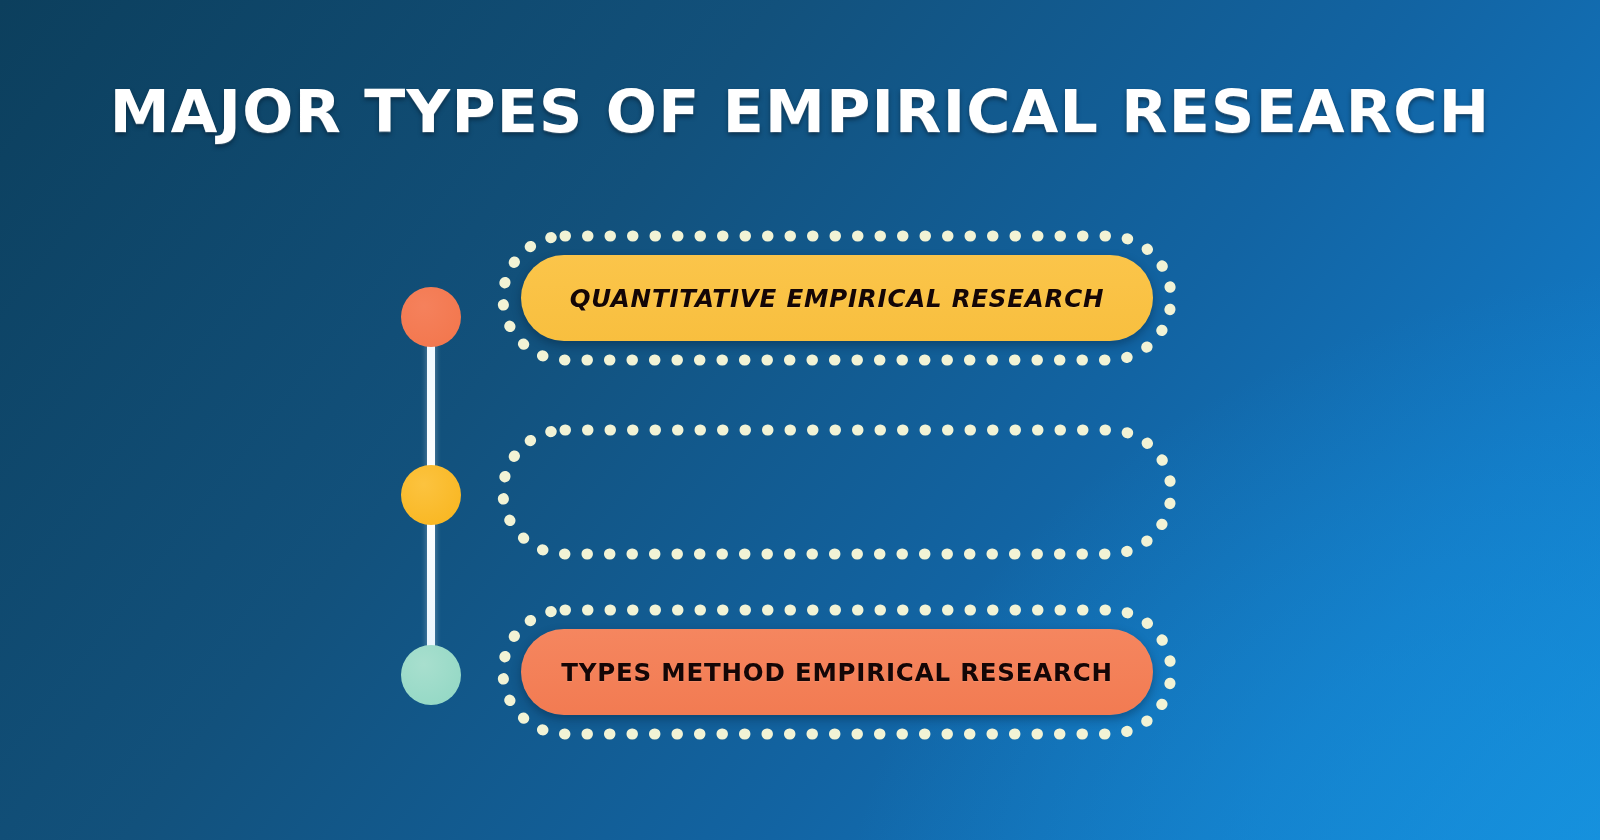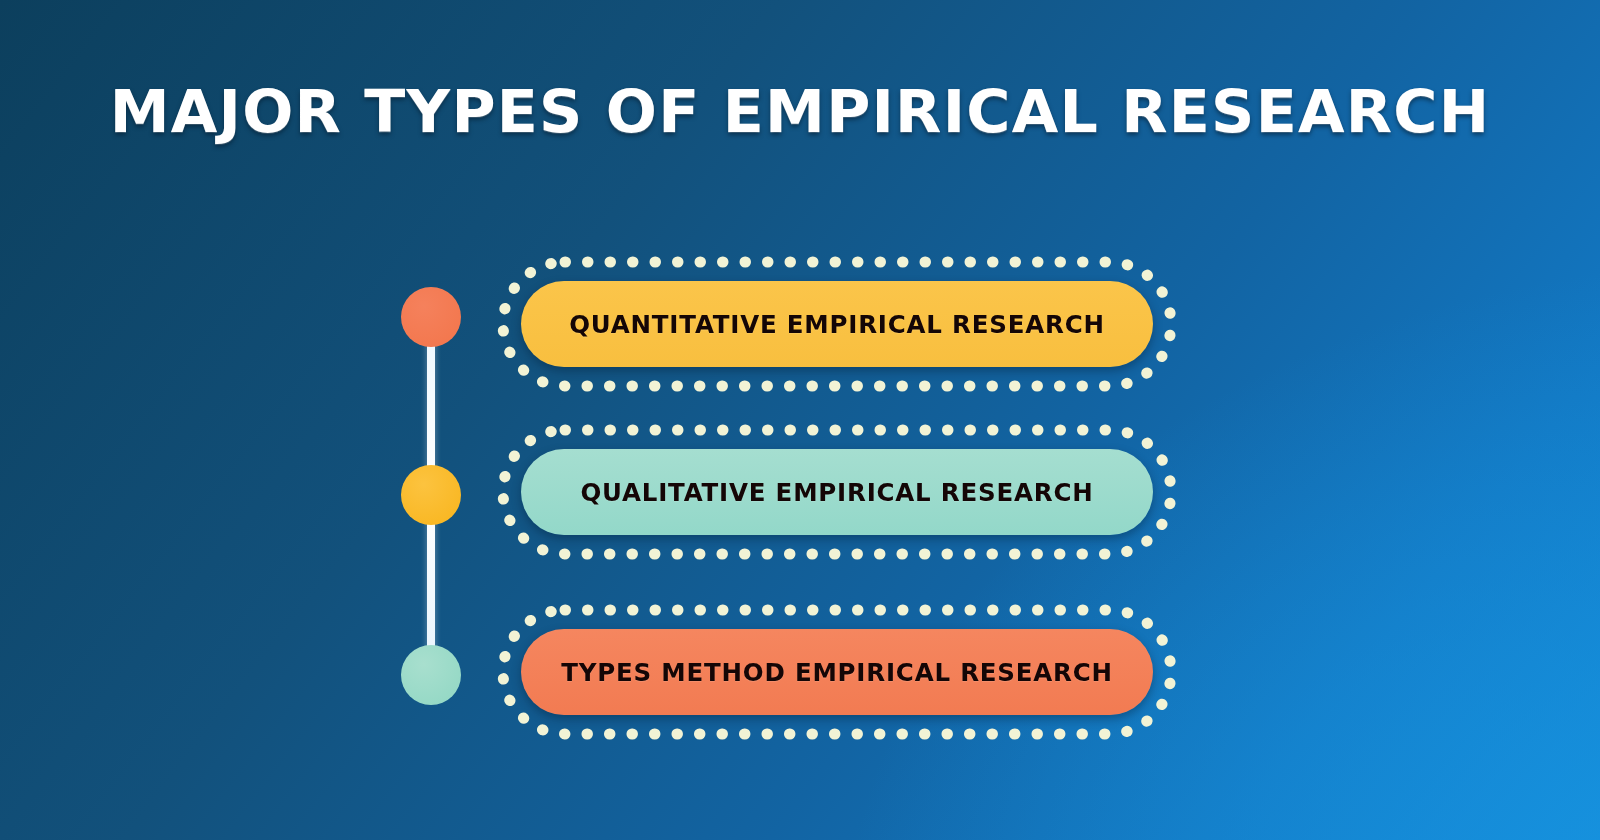--- a/index.html
+++ b/index.html
@@ -68,21 +68,21 @@
   .node.n1 { top: 465px; }
   .node.n2 { top: 645px; }
 
   
   .row {
     position: absolute;
     left: 497px;
     width: 680px;
     height: 136px;
   }
-  .row.r0 { top: 256px; }
+  .row.r0 { top: 230px; font-style: italic; }
   .row.r1 { top: 424px; }
   .row.r2 { top: 604px; }
 
   
   .dot-ring {
     position: absolute;
     left: 0;
     top: 0;
     width: 680px;
     height: 136px;
@@ -137,23 +137,20 @@
     </svg>
     <div class="pill" style="background: linear-gradient(rgb(251, 197, 74) 0%, rgb(248, 191, 63) 100%);">
       <span class="pill-label">QUANTITATIVE EMPIRICAL RESEARCH</span>
     </div>
   </div>
 
   <div class="row r1">
     <svg class="dot-ring" viewBox="0 0 680 136">
       <rect x="6" y="6" width="668" height="124" rx="62" ry="62" stroke="#f2f3d5"></rect>
     </svg>
-    <div class="pill" style="background: linear-gradient(rgb(165, 222, 208) 0%, rgb(147, 216, 201) 100%);">
-      <span class="pill-label">QUALITATIVE EMPIRICAL RESEARCH</span>
-    </div>
   </div>
 
   <div class="row r2">
     <svg class="dot-ring" viewBox="0 0 680 136">
       <rect x="6" y="6" width="668" height="124" rx="62" ry="62" stroke="#f2f3d5"></rect>
     </svg>
     <div class="pill" style="background: linear-gradient(rgb(245, 134, 95) 0%, rgb(242, 123, 82) 100%);">
       <span class="pill-label">TYPES METHOD EMPIRICAL RESEARCH</span>
     </div>
   </div>

